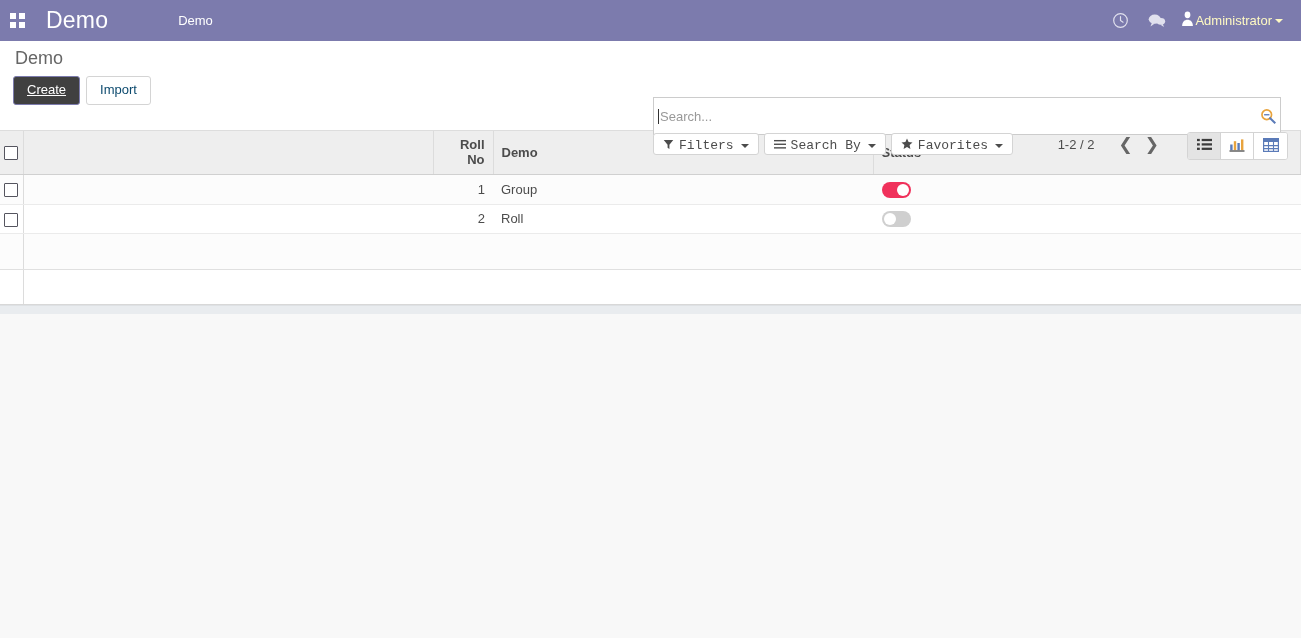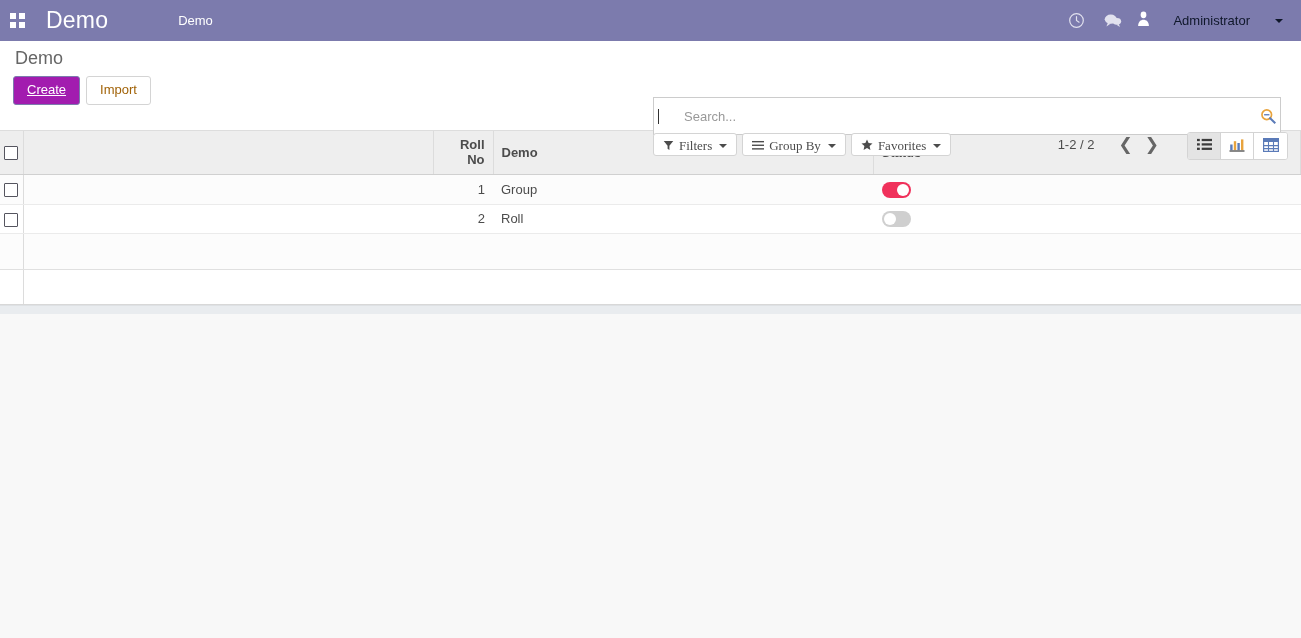--- a/index.html
+++ b/index.html
@@ -58,24 +58,24 @@
     gap: 2px;
   }
   .nav-icon {
     width: 34px; height: 41px;
     display: flex; align-items: center; justify-content: center;
     cursor: pointer;
     color: #e3e3ef;
   }
   .user-menu {
     display: flex; align-items: center;
-    gap: 23px;
+    gap: 1px;
     padding: 0 8px 0 6px;
     cursor: pointer;
-    color: #0f172a;
+    color: #fef9c3;
     font-size: 13px;
   }
   .caret-down {
     width: 0; height: 0;
     border-left: 4px solid transparent;
     border-right: 4px solid transparent;
     border-top: 4px solid currentColor;
     display: inline-block;
     margin-left: 2px;
   }
@@ -104,47 +104,46 @@
   .btn {
     font-family: "Liberation Sans", sans-serif;
     font-size: 13px;
     padding: 4px 13px 5px;
     border-radius: 3px;
     cursor: pointer;
     line-height: 1.42;
     border: 1px solid transparent;
   }
   .btn-primary {
-    background: #a21caf;
+    background: #404040;
     color: #ffffff;
     border-color: #7c7bad;
     text-decoration: underline;
   }
   .btn-default {
     background: #ffffff;
-    color: #a16207;
+    color: #0c4a6e;
     border: 1px solid #d4d4d4;
   }
 
   
   .cp-search {
     position: absolute;
     left: 653px;
     top: 56px;
     width: 628px;
   }
   .search-box {
     position: relative;
     border: 1px solid #cccccc;
     background: #ffffff;
     height: 38px;
     display: flex;
     align-items: center;
     padding: 0 26px 0 4px;
-    gap: 24px;
   }
   .search-caret {
     width: 1px;
     height: 15px;
     background: #333333;
     margin-right: 1px;
   }
   .search-input {
     border: none;
     outline: none;
@@ -178,21 +177,21 @@
     border: 1px solid #d4d4d4;
     font-size: 13px;
     color: #4c4c4c;
     padding: 4px 9px 1px;
     display: flex;
     align-items: center;
     gap: 5px;
     cursor: pointer;
     border-radius: 3px;
     margin-right: 5px;
-    font-family: Liberation Serif, serif;
+    font-family: Liberation Mono, monospace;
     white-space: nowrap;
   }
   .filter-btn .glyph { font-size: 12px; line-height: 1; }
 
   .cp-pager {
     position: absolute;
     right: 142px;
     top: 95px;
     display: flex;
     align-items: center;
@@ -392,21 +391,21 @@
       <span class="caret-down"></span>
     </button>
     <button class="filter-btn">
       <span class="glyph">
         <svg width="12" height="11" viewBox="0 0 13 11" aria-hidden="true">
           <rect x="0" y="0.6" width="13" height="1.5" fill="#4c4c4c"></rect>
           <rect x="0" y="4.5" width="13" height="1.5" fill="#4c4c4c"></rect>
           <rect x="0" y="8.4" width="13" height="1.5" fill="#4c4c4c"></rect>
         </svg>
       </span>
-      <span>Group By</span>
+      <span>Search By</span>
       <span class="caret-down"></span>
     </button>
     <button class="filter-btn">
       <span class="glyph">
         <svg width="12" height="12" viewBox="0 0 12 12" aria-hidden="true">
           <path d="M6 0.5 L7.6 4.1 L11.5 4.5 L8.6 7.1 L9.4 11 L6 9 L2.6 11 L3.4 7.1 L0.5 4.5 L4.4 4.1 Z" fill="#4c4c4c"></path>
         </svg>
       </span>
       <span>Favorites</span>
       <span class="caret-down"></span>

